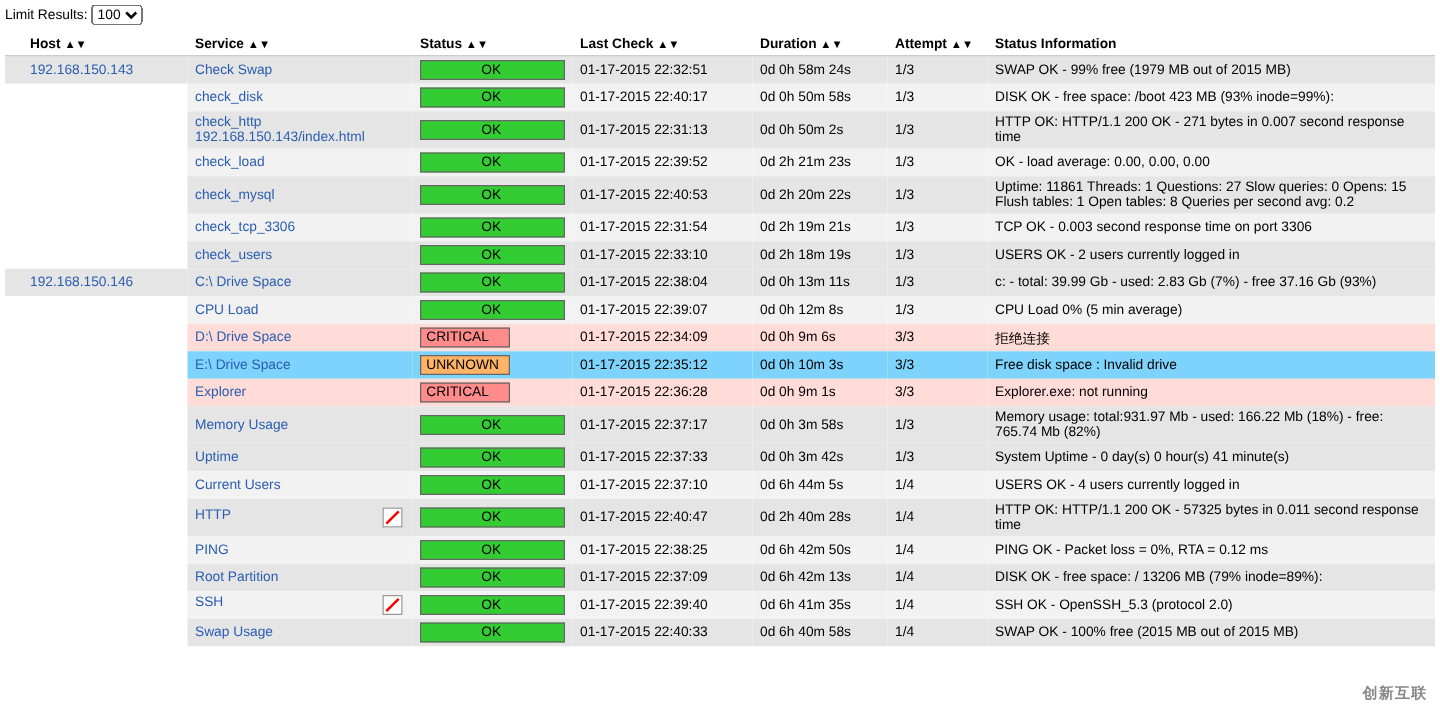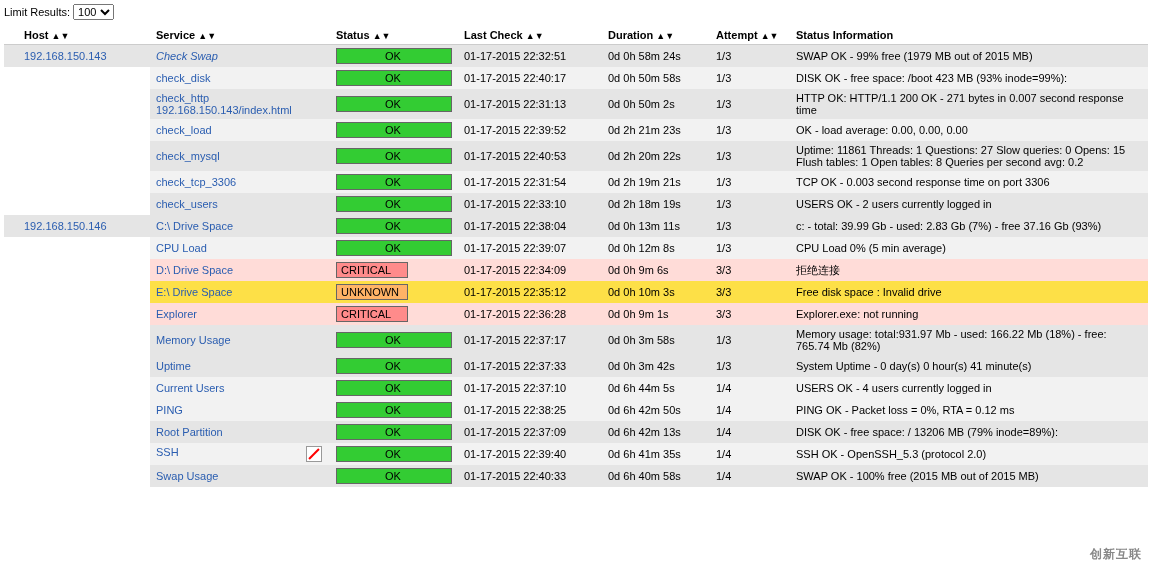--- a/index.html
+++ b/index.html
@@ -35,21 +35,21 @@
     tr.even td {
       background-color: #e5e5e5;
     }
     tr.odd td {
       background-color: #f2f2f2;
     }
     tr.crit td {
       background-color: #ffdcd8;
     }
     tr.unk td {
-      background-color: #fde047;
+      background-color: #7dd3fc;
     }
     a.link {
       color: #2a5db0;
       text-decoration: none;
     }
     .status-badge {
       display: inline-block;
       min-width: 62px;
       text-align: left;
       padding: 1px 4px;
@@ -130,21 +130,21 @@
       <th class="col-attempt">
         <span>Attempt</span>
         <span class="sort-arrows"><span>▲</span><span>▼</span></span>
       </th>
       <th>Status Information</th>
     </tr>
   </thead>
   <tbody id="table-body">
       <tr class="even">
         <td class="col-host" style="background: rgb(229, 229, 229);"><a class="link" href="#">192.168.150.143</a></td>
-        <td class="col-service" style="white-space: normal; font-style: italic;"><a class="link" href="#">Check Swap</a></td>
+        <td class="col-service" style="white-space: normal;"><a class="link" href="#">Check Swap</a></td>
         <td class="col-status"><span class="status-badge status-OK">OK</span></td>
         <td class="col-lastcheck">01-17-2015 22:32:51</td>
         <td class="col-duration">0d 0h 58m 24s</td>
         <td class="col-attempt">1/3</td>
         <td style="white-space: normal;">SWAP OK - 99% free (1979 MB out of 2015 MB)</td>
       </tr>
       <tr class="odd">
         <td class="col-host" style="background: rgb(255, 255, 255);"></td>
         <td class="col-service" style="white-space: normal;"><a class="link" href="#">check_disk</a></td>
         <td class="col-status"><span class="status-badge status-OK">OK</span></td>
@@ -263,20 +263,29 @@
       </tr>
       <tr class="odd">
         <td class="col-host" style="background: rgb(255, 255, 255);"></td>
         <td class="col-service" style="white-space: normal;"><a class="link" href="#">Current Users</a></td>
         <td class="col-status"><span class="status-badge status-OK">OK</span></td>
         <td class="col-lastcheck">01-17-2015 22:37:10</td>
         <td class="col-duration">0d 6h 44m 5s</td>
         <td class="col-attempt">1/4</td>
         <td style="white-space: normal;">USERS OK - 4 users currently logged in</td>
       </tr>
+      <tr class="even">
+        <td class="col-host" style="background: rgb(255, 255, 255);"></td>
+        <td class="col-service" style="white-space: normal;"><a class="link" href="#">HTTP</a><span style="float: right;"><span class="no-passive-icon"></span></span></td>
+        <td class="col-status"><span class="status-badge status-OK">OK</span></td>
+        <td class="col-lastcheck">01-17-2015 22:40:47</td>
+        <td class="col-duration">0d 2h 40m 28s</td>
+        <td class="col-attempt">1/4</td>
+        <td style="white-space: normal;">HTTP OK: HTTP/1.1 200 OK - 57325 bytes in 0.011 second response time</td>
+      </tr>
       <tr class="odd">
         <td class="col-host" style="background: rgb(255, 255, 255);"></td>
         <td class="col-service" style="white-space: normal;"><a class="link" href="#">PING</a></td>
         <td class="col-status"><span class="status-badge status-OK">OK</span></td>
         <td class="col-lastcheck">01-17-2015 22:38:25</td>
         <td class="col-duration">0d 6h 42m 50s</td>
         <td class="col-attempt">1/4</td>
         <td style="white-space: normal;">PING OK - Packet loss = 0%, RTA = 0.12 ms</td>
       </tr>
       <tr class="even">

